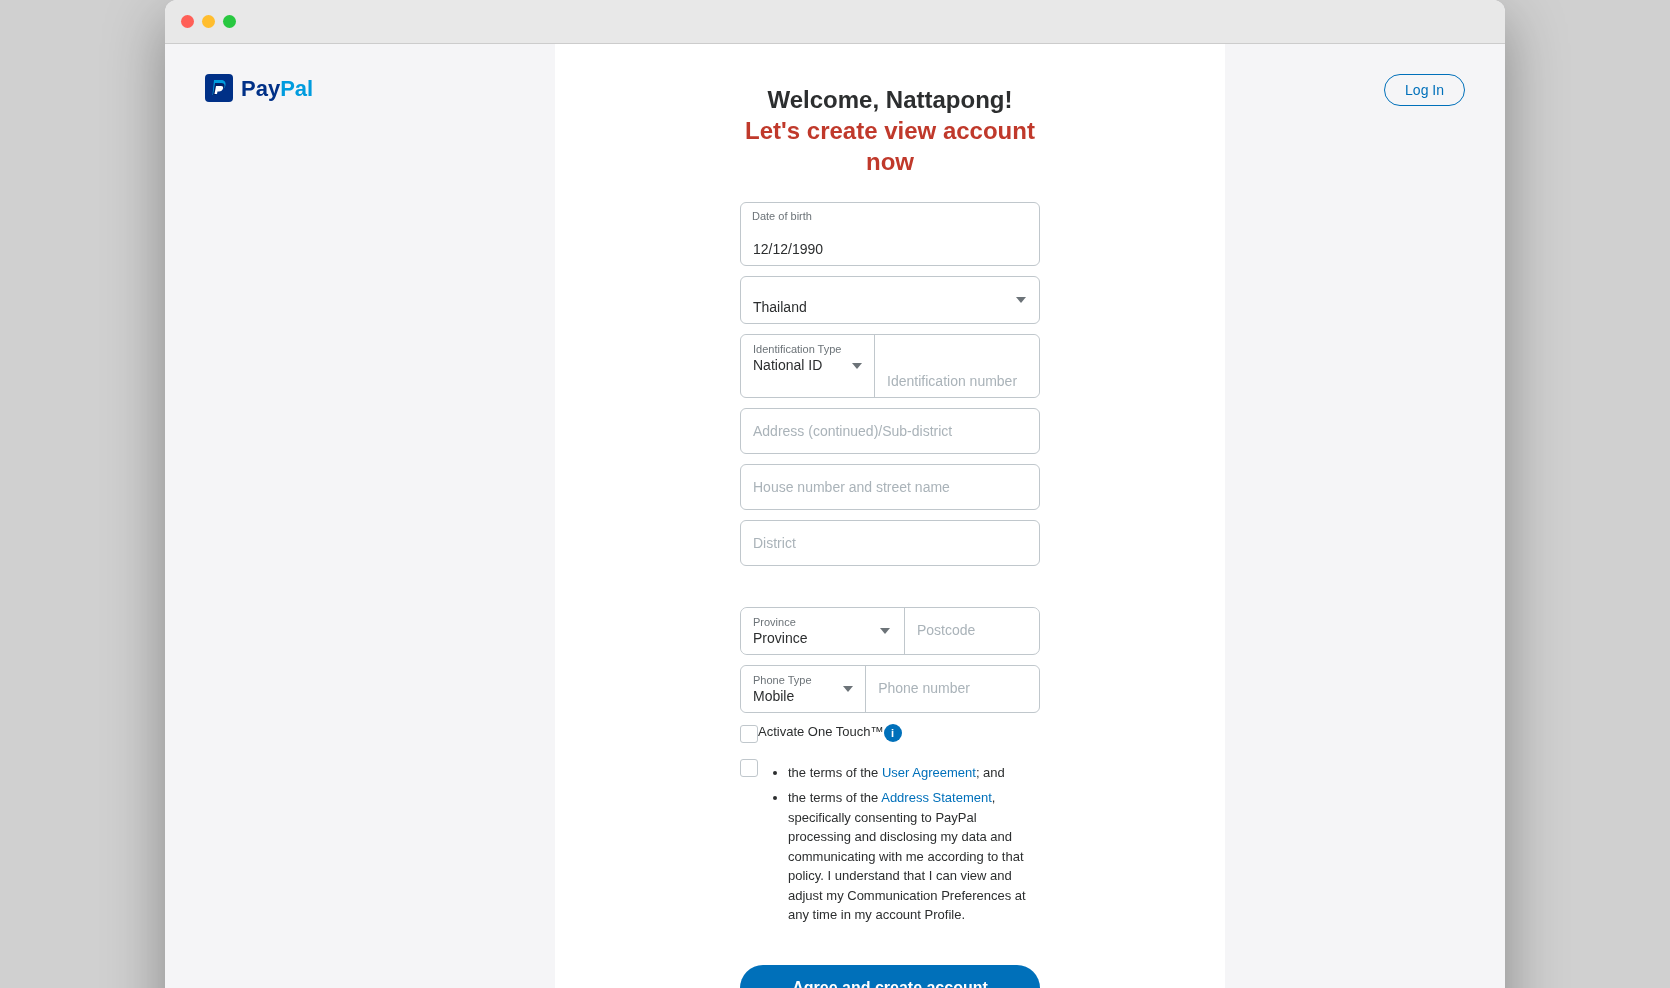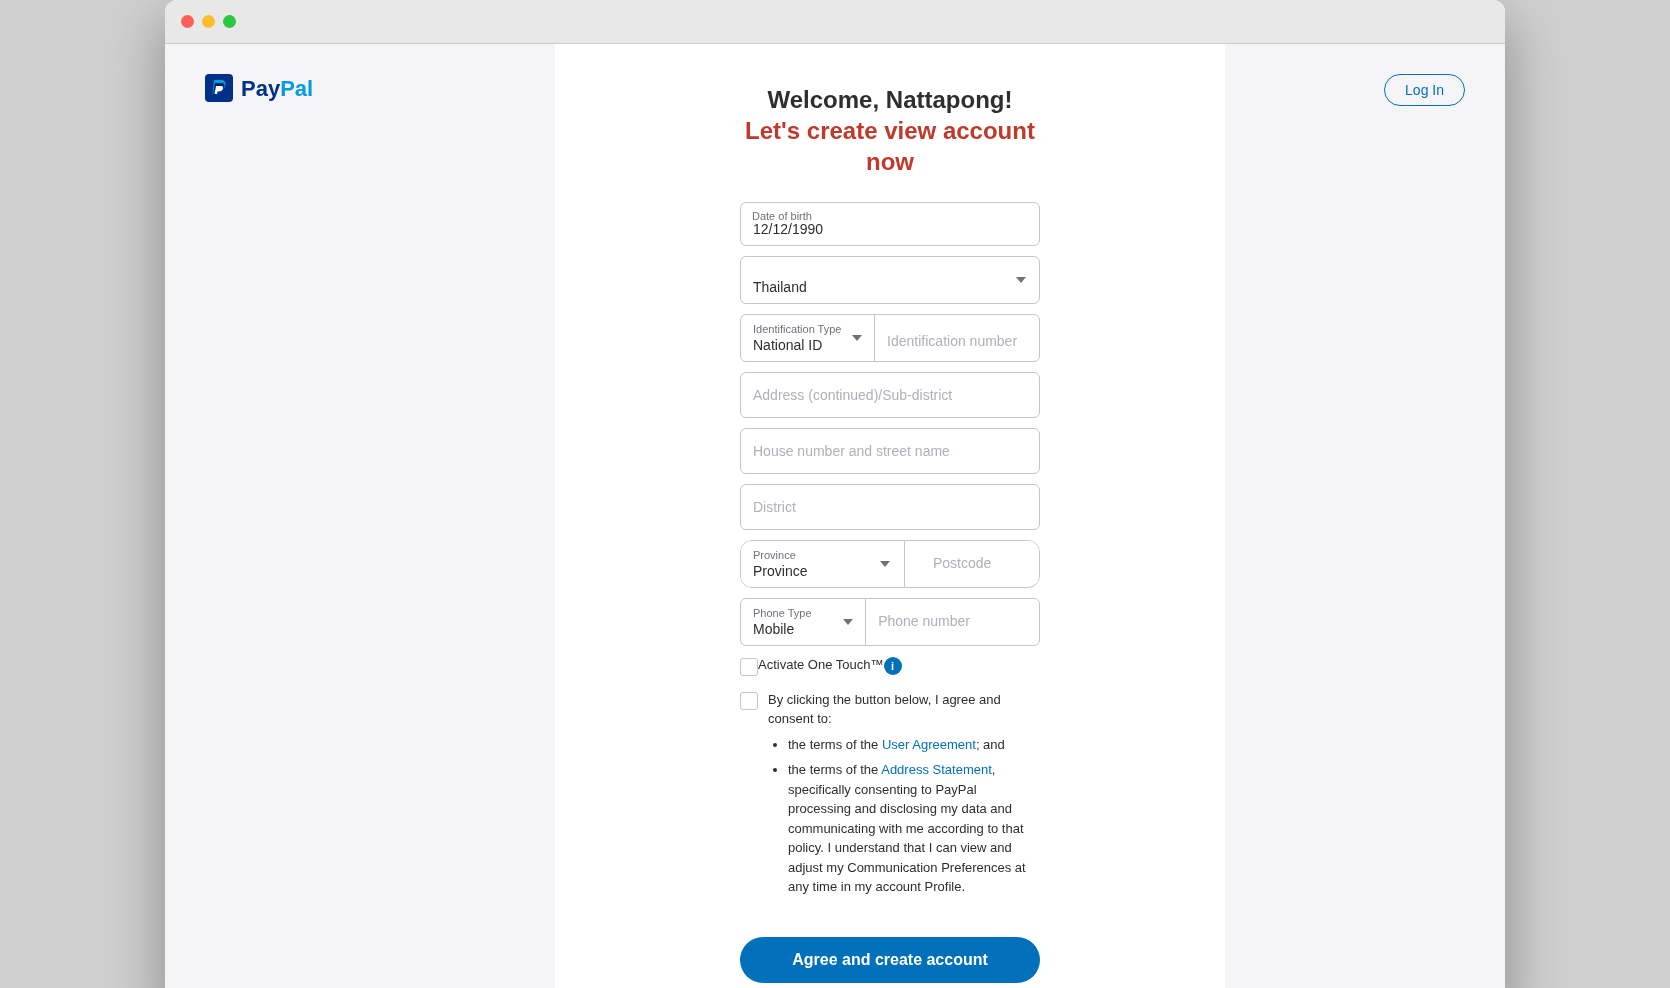--- a/index.html
+++ b/index.html
@@ -152,21 +152,21 @@
       left: 12px;
       font-size: 11px;
       color: #6c7378;
       pointer-events: none;
     }
 
     .field-input {
       width: 100%;
       border: 1.5px solid #c0c7cc;
       border-radius: 6px;
-      padding: 18px 12px 8px 12px;
+      padding: 38px 12px 8px 12px;
       font-size: 14px;
       color: #2c2e2f;
       background: #fff;
       outline: none;
       font-family: inherit;
     }
 
     .field-input::placeholder {
       color: #aab3b9;
       font-size: 14px;
@@ -203,25 +203,26 @@
       border-left: 5px solid transparent;
       border-right: 5px solid transparent;
       border-top: 6px solid #6c7378;
       pointer-events: none;
     }
 
     
     .province-row {
       display: flex;
       width: 100%;
-      gap: 16px;
+      gap: 0;
       margin-bottom: 10px;
       border: 1.5px solid #c0c7cc;
-      border-radius: 12px;
+      border-radius: 7px;
       overflow: hidden;
+      margin-top: 31px;
     }
 
     .province-left {
       flex: 0 0 55%;
       position: relative;
       border-right: 1px solid #c0c7cc;
     }
 
     .province-left .field-label {
       font-size: 11px;
@@ -557,21 +558,20 @@
         <div class="one-touch-row">
           <input type="checkbox" class="checkbox-box" style="appearance: none;">
           <span class="checkbox-label">Activate One Touch™</span>
           <span class="info-icon">i</span>
         </div>
 
         <div class="terms-section">
           <div class="checkbox-row">
             <input type="checkbox" class="checkbox-box" style="appearance: none;">
             <div>
-              <span class="terms-text">By clicking the button below, I agree and consent to:</span>
               <ul class="terms-list">
                 <li>
                   <span class="terms-text">the terms of the </span><a class="terms-link" href="#">User Agreement</a><span class="terms-text">; and</span>
                 </li>
                 <li>
                   <span class="terms-text">the terms of the </span><a class="terms-link" href="#">Address Statement</a><span class="terms-text">, specifically consenting to PayPal processing and disclosing my data and communicating with me according to that policy. I understand that I can view and adjust my Communication Preferences at any time in my account Profile.</span>
                 </li>
               </ul>
             </div>
           </div>

